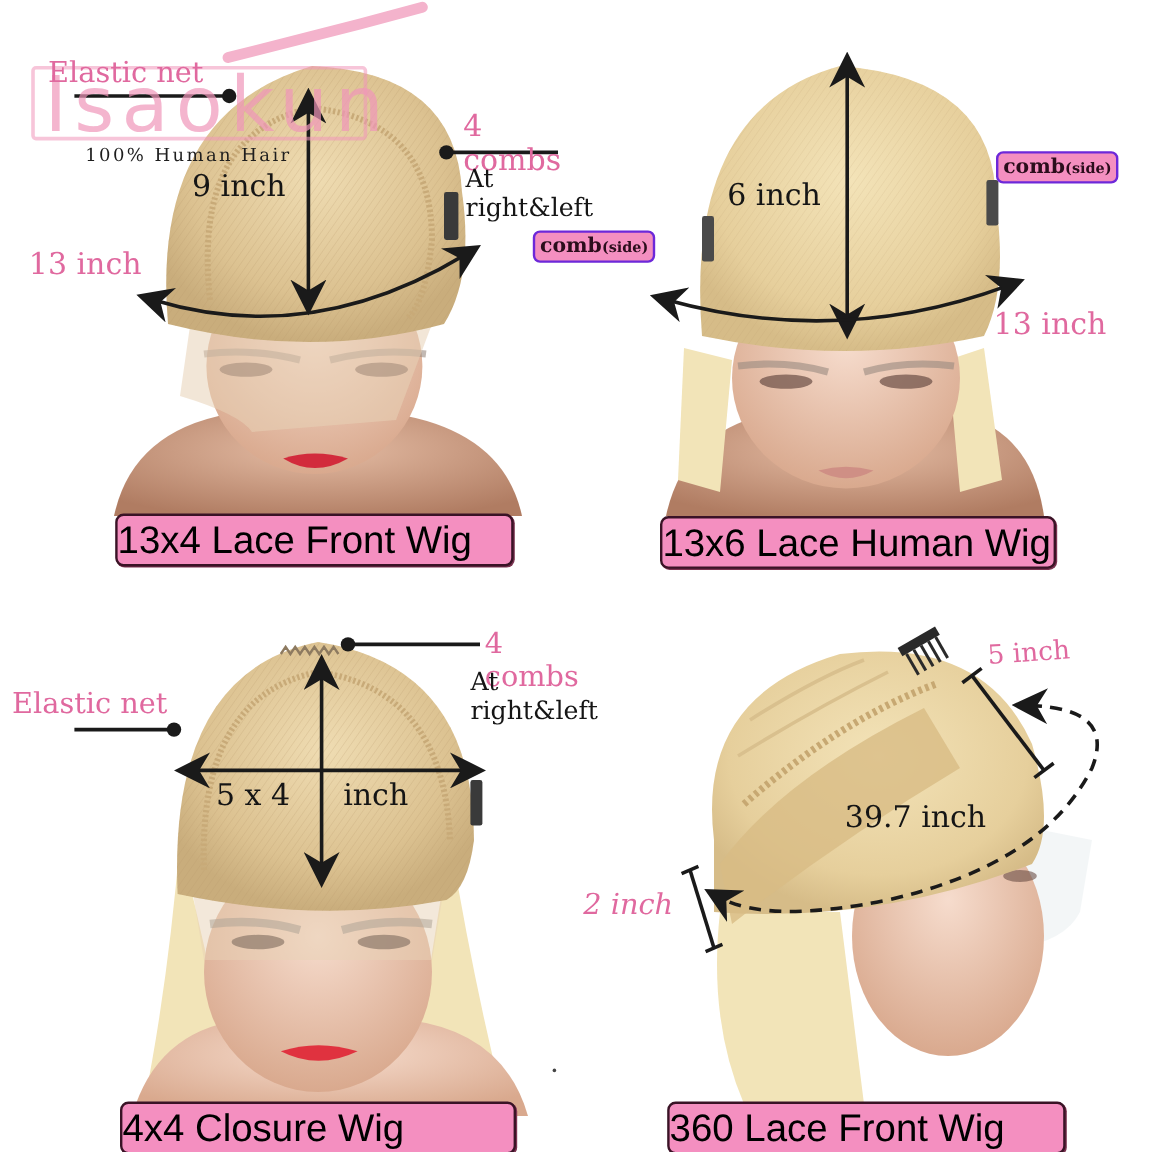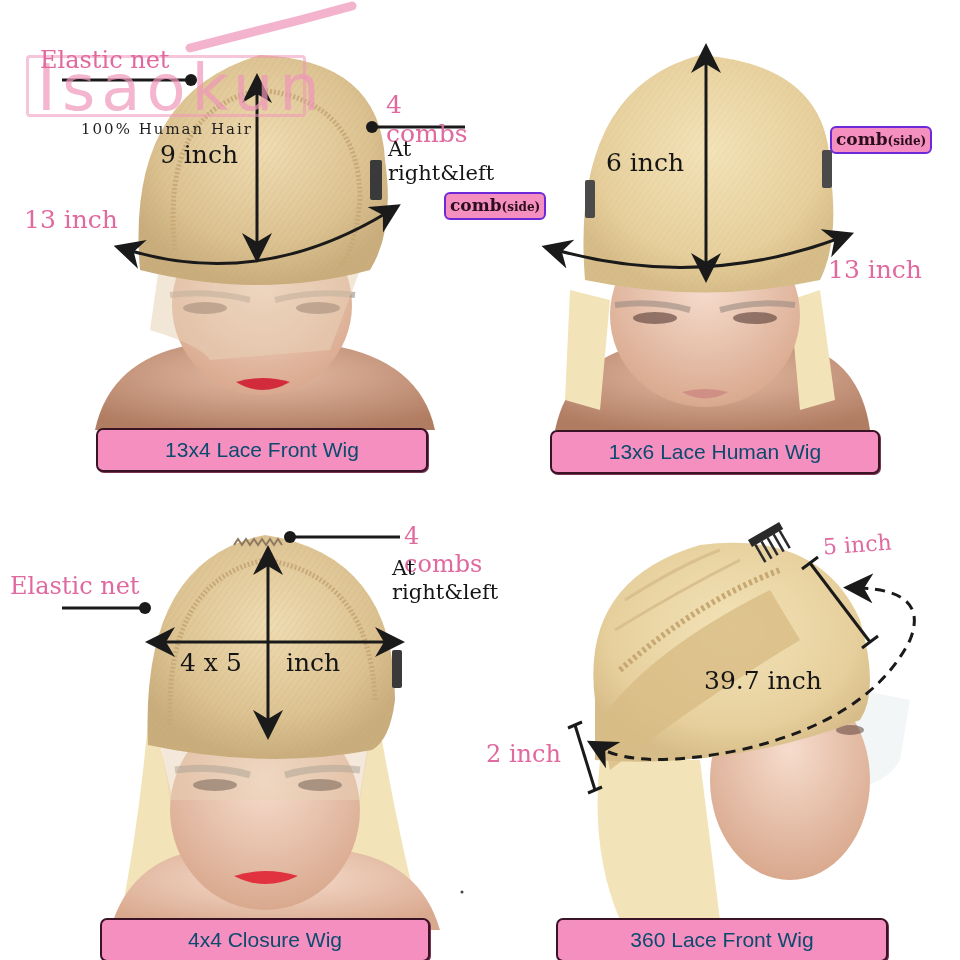--- a/index.html
+++ b/index.html
@@ -4,35 +4,35 @@
 <style>
   html, body { margin:0; padding:0; background:#ffffff; }
   body { width:960px; height:960px; position:relative; overflow:hidden;
          font-family:"DejaVu Serif", "Liberation Serif", serif; }
   .abs { position:absolute; }
   .panel { position:absolute; width:480px; height:480px; }
   svg.art { position:absolute; left:0; top:0; }
   .pink-text { color:#e0699f; font-family:"DejaVu Serif", serif; }
   .dark-text { color:#151515; font-family:"DejaVu Serif", serif; }
   .label-box { position:absolute; background:#f48fc0; border:2px solid #3a1326;
-               border-radius:7px; color:#0c4a6e; text-align:center;
+               border-radius:7px; color:#000000; 
                font-family:"Liberation Sans", sans-serif; font-stretch:condensed;
-               font-size:21px; line-height:40px; height:40px;
+               font-size:32px; line-height:40px; height:40px;
                box-shadow: 1px 1px 0 #7a3350; }
   .comb-tag { position:absolute; background:#f48fc0; border:2px solid #6d28d9;
               border-radius:6px; color:#2b0d1c; font-family:"DejaVu Serif", serif;
               font-weight:bold; font-size:17px; line-height:20px; padding:1px 4px; }
   .comb-tag .small { font-size:12px; font-weight:bold; }
   .meas { font-size:25px; }
   .logo { position:absolute; left:26px; top:55px; width:280px; height:62px;
           border:3px solid rgba(240,150,185,0.55); border-radius:4px;
           color:rgba(240,150,185,0.7); font-family:"DejaVu Sans", sans-serif;
           font-size:64px; line-height:60px; letter-spacing:6px; padding-left:8px;
           box-sizing:border-box;text-align:center; }
-  .tagline { position:absolute; left:81px; top:120px; font-size:15px; letter-spacing:2px;
+  .tagline { position:absolute; left:71px; top:120px; font-size:15px; letter-spacing:2px;
              color:#1e1e1e; font-family:"DejaVu Serif", serif; }
 </style>
 </head>
 <body>
 
 <svg class="art" width="960" height="960" viewBox="0 0 960 960">
   <defs>
     <radialGradient id="capG" cx="50%" cy="40%" r="60%">
       <stop offset="0%" stop-color="#efdcb2"></stop>
       <stop offset="70%" stop-color="#dcc291"></stop>
@@ -183,23 +183,23 @@
   </div>
   <span class="abs dark-text meas" style="left:126px;top:148px;">6 inch</span>
   <span class="abs pink-text meas" style="left:348px;top:255px;">13 inch</span>
 </section>
 <div class="label-box" style="left:550px;top:430px;width:326px;">13x6 Lace Human Wig</div>
 
 <section class="panel" style="left:0;top:480px;">
   <span class="abs pink-text" style="left:10px;top:92px;font-size:24px;">Elastic net</span>
   <span class="abs pink-text" style="left:404px;top:42px;font-size:24px;">4 combs</span>
   <span class="abs dark-text" style="left:392px;top:76px;font-size:21px;">At right&amp;left</span>
-  <span class="abs dark-text meas" style="left:180px;top:168px;">4 x 5</span>
+  <span class="abs dark-text meas" style="left:180px;top:168px;">5 x 4</span>
   <span class="abs dark-text meas" style="left:286px;top:168px;">inch</span>
 </section>
 <div class="label-box" style="left:100px;top:918px;width:326px;">4x4 Closure Wig</div>
 
 <section class="panel" style="left:480px;top:480px;">
   <span class="abs pink-text" style="left:343px;top:52px;font-size:22px;transform:rotate(-4deg);">5 inch</span>
   <span class="abs dark-text meas" style="left:224px;top:186px;">39.7 inch</span>
-  <span class="abs pink-text" style="left:6px;top:260px;font-size:24px;">2 inch</span>
+  <span class="abs pink-text" style="left:6px;top:260px;font-size:24px;font-style:italic;">2 inch</span>
 </section>
 <div class="label-box" style="left:556px;top:918px;width:328px;">360 Lace Front Wig</div>
 
 </body></html>

